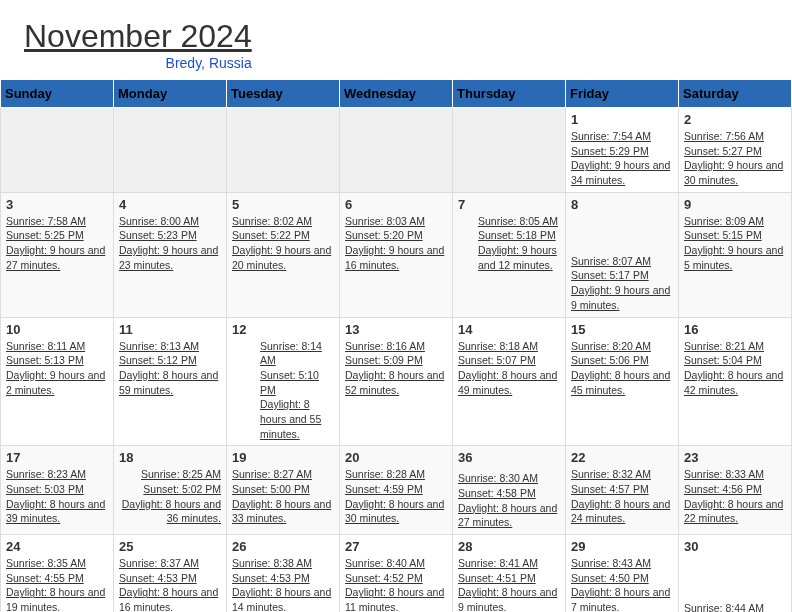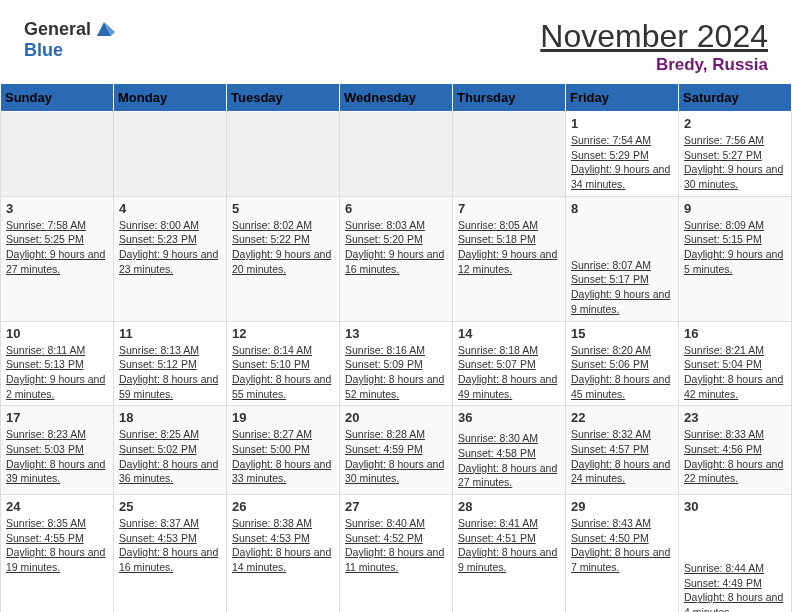--- a/index.html
+++ b/index.html
@@ -42,23 +42,22 @@
     .title-block {
       text-align: right;
     }
     .month-title {
       font-size: 32px;
       font-weight: normal;
       color: #333;
       text-decoration: underline;
     }
     .location {
-      font-size: 17px;
-      color: #701a75;
-      font-weight: bold;
+      font-size: 14px;
+      color: #1d4ed8;
     }
     .calendar {
       width: 100%;
       border-collapse: collapse;
       margin: 0;
     }
     .calendar th {
       background: #2a6ab5;
       color: #000000;
       font-size: 13px;
@@ -97,30 +96,20 @@
       background: #f9f9f9;
     }
     .calendar tr td.empty {
       background: #f0f0f0;
     }
   </style>
 </head>
 <body>
 
 <div class="header">
-  <div class="logo">
-    <div class="logo-text">
-      <span class="logo-general">General</span>
-      <svg class="logo-icon" viewBox="0 0 22 22">
-        <polygon points="4,18 11,4 18,18" fill="#2a6ab5"></polygon>
-        <polygon points="11,4 18,18 22,14" fill="#5599d6"></polygon>
-      </svg>
-    </div>
-    <span class="logo-blue">Blue</span>
-  </div>
   <div class="title-block">
     <div class="month-title">November 2024</div>
     <div class="location">Bredy, Russia</div>
   </div>
 </div>
 
 <table class="calendar">
   <thead>
     <tr id="weekday-header">
     <th>Sunday</th>
@@ -172,21 +161,21 @@
 Daylight: 9 hours and 20 minutes.</div>
         </td>
         <td>
           <span class="day-num">6</span>
           <div class="day-info" style="white-space: pre-line;">Sunrise: 8:03 AM
 Sunset: 5:20 PM
 Daylight: 9 hours and 16 minutes.</div>
         </td>
         <td>
           <span class="day-num">7</span>
-          <div class="day-info" style="white-space: pre-line;">Sunrise: 8:05 AM
+          <div class="day-info" style="white-space: pre-line; margin-left: 20px;">Sunrise: 8:05 AM
 Sunset: 5:18 PM
 Daylight: 9 hours and 12 minutes.</div>
         </td>
         <td>
           <span class="day-num">8</span>
           <div class="day-info" style="white-space: pre-line; margin-top: 42px;">Sunrise: 8:07 AM
 Sunset: 5:17 PM
 Daylight: 9 hours and 9 minutes.</div>
         </td>
         <td>
@@ -204,21 +193,21 @@
 Daylight: 9 hours and 2 minutes.</div>
         </td>
         <td>
           <span class="day-num">11</span>
           <div class="day-info" style="white-space: pre-line;">Sunrise: 8:13 AM
 Sunset: 5:12 PM
 Daylight: 8 hours and 59 minutes.</div>
         </td>
         <td>
           <span class="day-num">12</span>
-          <div class="day-info" style="white-space: pre-line;">Sunrise: 8:14 AM
+          <div class="day-info" style="white-space: pre-line; margin-left: 28px;">Sunrise: 8:14 AM
 Sunset: 5:10 PM
 Daylight: 8 hours and 55 minutes.</div>
         </td>
         <td>
           <span class="day-num">13</span>
           <div class="day-info" style="white-space: pre-line;">Sunrise: 8:16 AM
 Sunset: 5:09 PM
 Daylight: 8 hours and 52 minutes.</div>
         </td>
         <td>
@@ -242,21 +231,21 @@
       </tr>
       <tr>
         <td>
           <span class="day-num">17</span>
           <div class="day-info" style="white-space: pre-line;">Sunrise: 8:23 AM
 Sunset: 5:03 PM
 Daylight: 8 hours and 39 minutes.</div>
         </td>
         <td>
           <span class="day-num">18</span>
-          <div class="day-info" style="white-space: pre-line;">Sunrise: 8:25 AM
+          <div class="day-info" style="white-space: pre-line; text-align: right;">Sunrise: 8:25 AM
 Sunset: 5:02 PM
 Daylight: 8 hours and 36 minutes.</div>
         </td>
         <td>
           <span class="day-num">19</span>
           <div class="day-info" style="white-space: pre-line;">Sunrise: 8:27 AM
 Sunset: 5:00 PM
 Daylight: 8 hours and 33 minutes.</div>
         </td>
         <td>

